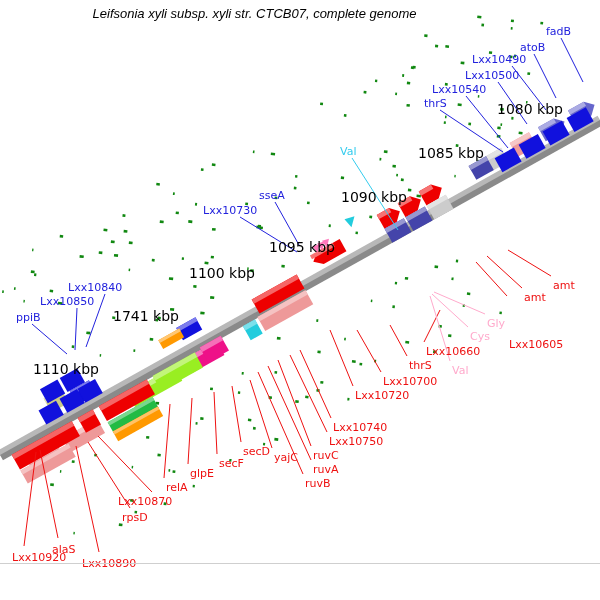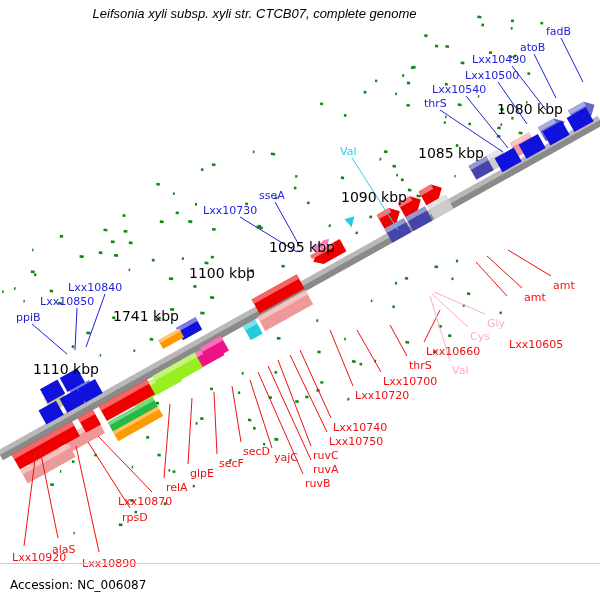--- a/index.html
+++ b/index.html
@@ -482,15 +482,14 @@
       <div class="lbl tick" style="left: 497px; top: 104px;">1080 kbp</div>
       <div class="lbl tick" style="left: 418px; top: 148px;">1085 kbp</div>
       <div class="lbl tick" style="left: 341px; top: 192px;">1090 kbp</div>
       <div class="lbl tick" style="left: 269px; top: 242px;">1095 kbp</div>
       <div class="lbl tick" style="left: 189px; top: 268px;">1100 kbp</div>
       <div class="lbl tick" style="left: 113px; top: 311px;">1741 kbp</div>
       <div class="lbl tick" style="left: 33px; top: 342px; margin-top: 22px;">1110 kbp</div>
     </div>
 
   <div class="footer-line"></div>
-  <div class="accession">Accession: NC_006087</div>
 
 </div>
 
 </body></html>

